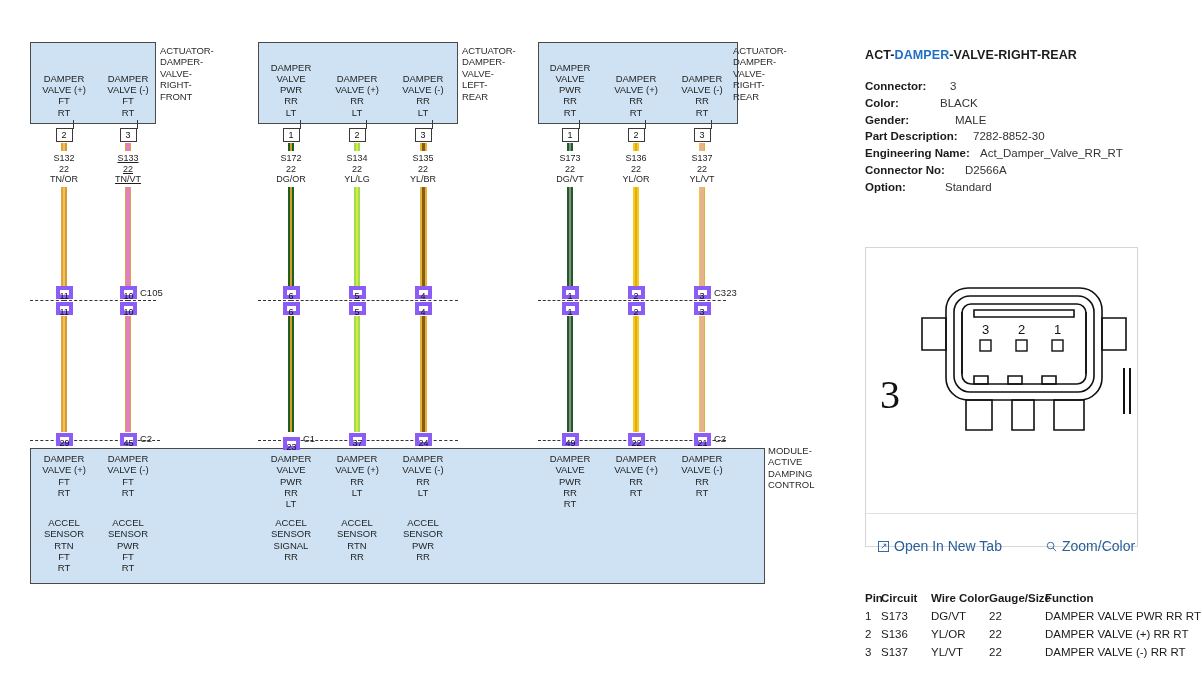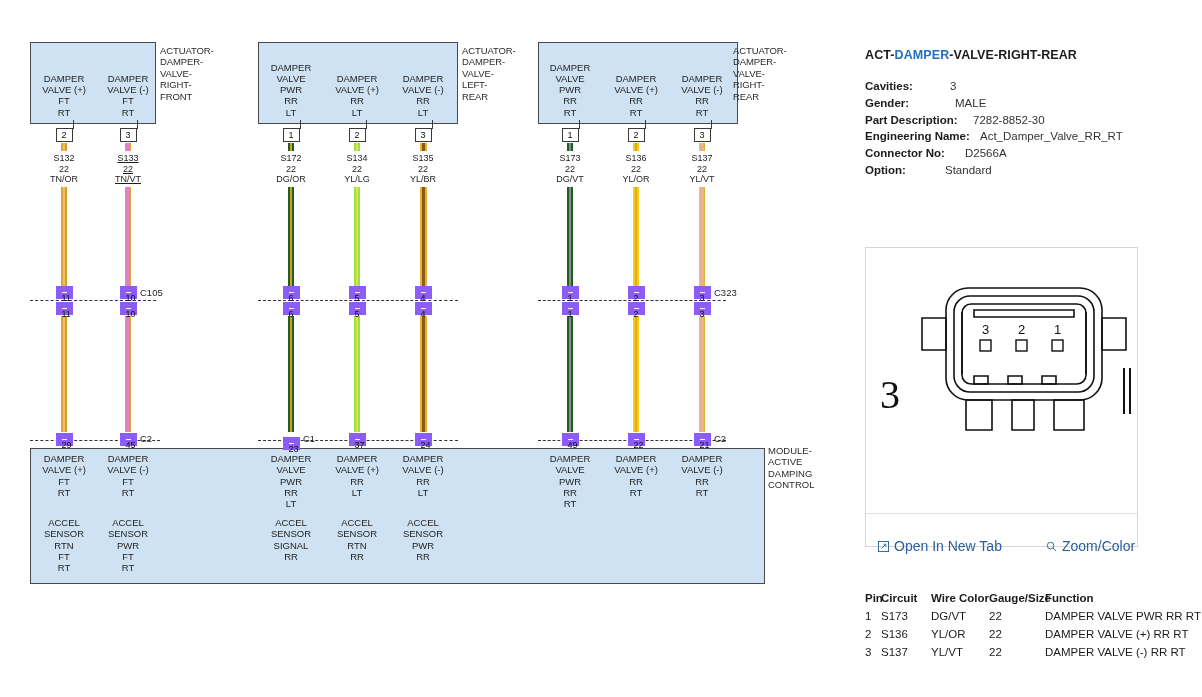--- a/index.html
+++ b/index.html
@@ -38,21 +38,21 @@
     color:#1e1e1e;width:70px;
   }
 
   
   .wire{position:absolute;width:7px;}
   .wire i{position:absolute;top:0;bottom:0;display:block;}
 
   
   .dashline{position:absolute;height:0;border-top:1px dashed #333;}
   .numbox{
-    position:absolute;width:17px;height:13px;border:6px solid #8b5cf6;
+    position:absolute;width:17px;height:13px;border:4px solid #8b5cf6;
     background:#fff;font-size:9px;line-height:12px;text-align:center;
     box-sizing:border-box;color:#111;
   }
   .cref{position:absolute;font-size:9.5px;color:#1e1e1e;}
 
   
   .module-box{
     position:absolute;background:#cfe2f3;border:1px solid #4a4a4a;
     box-sizing:border-box;
   }
@@ -455,22 +455,26 @@
 RT</div>
     </div>
 </div>
 
 <div class="panel">
 
   <div class="title"><span>ACT-</span><span class="hl">DAMPER</span><span>-VALVE-RIGHT-REAR</span></div>
 
   <div class="specs" id="specs">
       <div class="spec-row">
-        <span class="spec-key">Cavities:</span>
+        <span class="spec-key">Connector:</span>
         <span class="spec-val" style="left:85px">3</span>
+      </div>
+      <div class="spec-row">
+        <span class="spec-key">Color:</span>
+        <span class="spec-val" style="left:75px">BLACK</span>
       </div>
       <div class="spec-row">
         <span class="spec-key">Gender:</span>
         <span class="spec-val" style="left:90px">MALE</span>
       </div>
       <div class="spec-row">
         <span class="spec-key">Part Description:</span>
         <span class="spec-val" style="left:108px">7282-8852-30</span>
       </div>
       <div class="spec-row">

